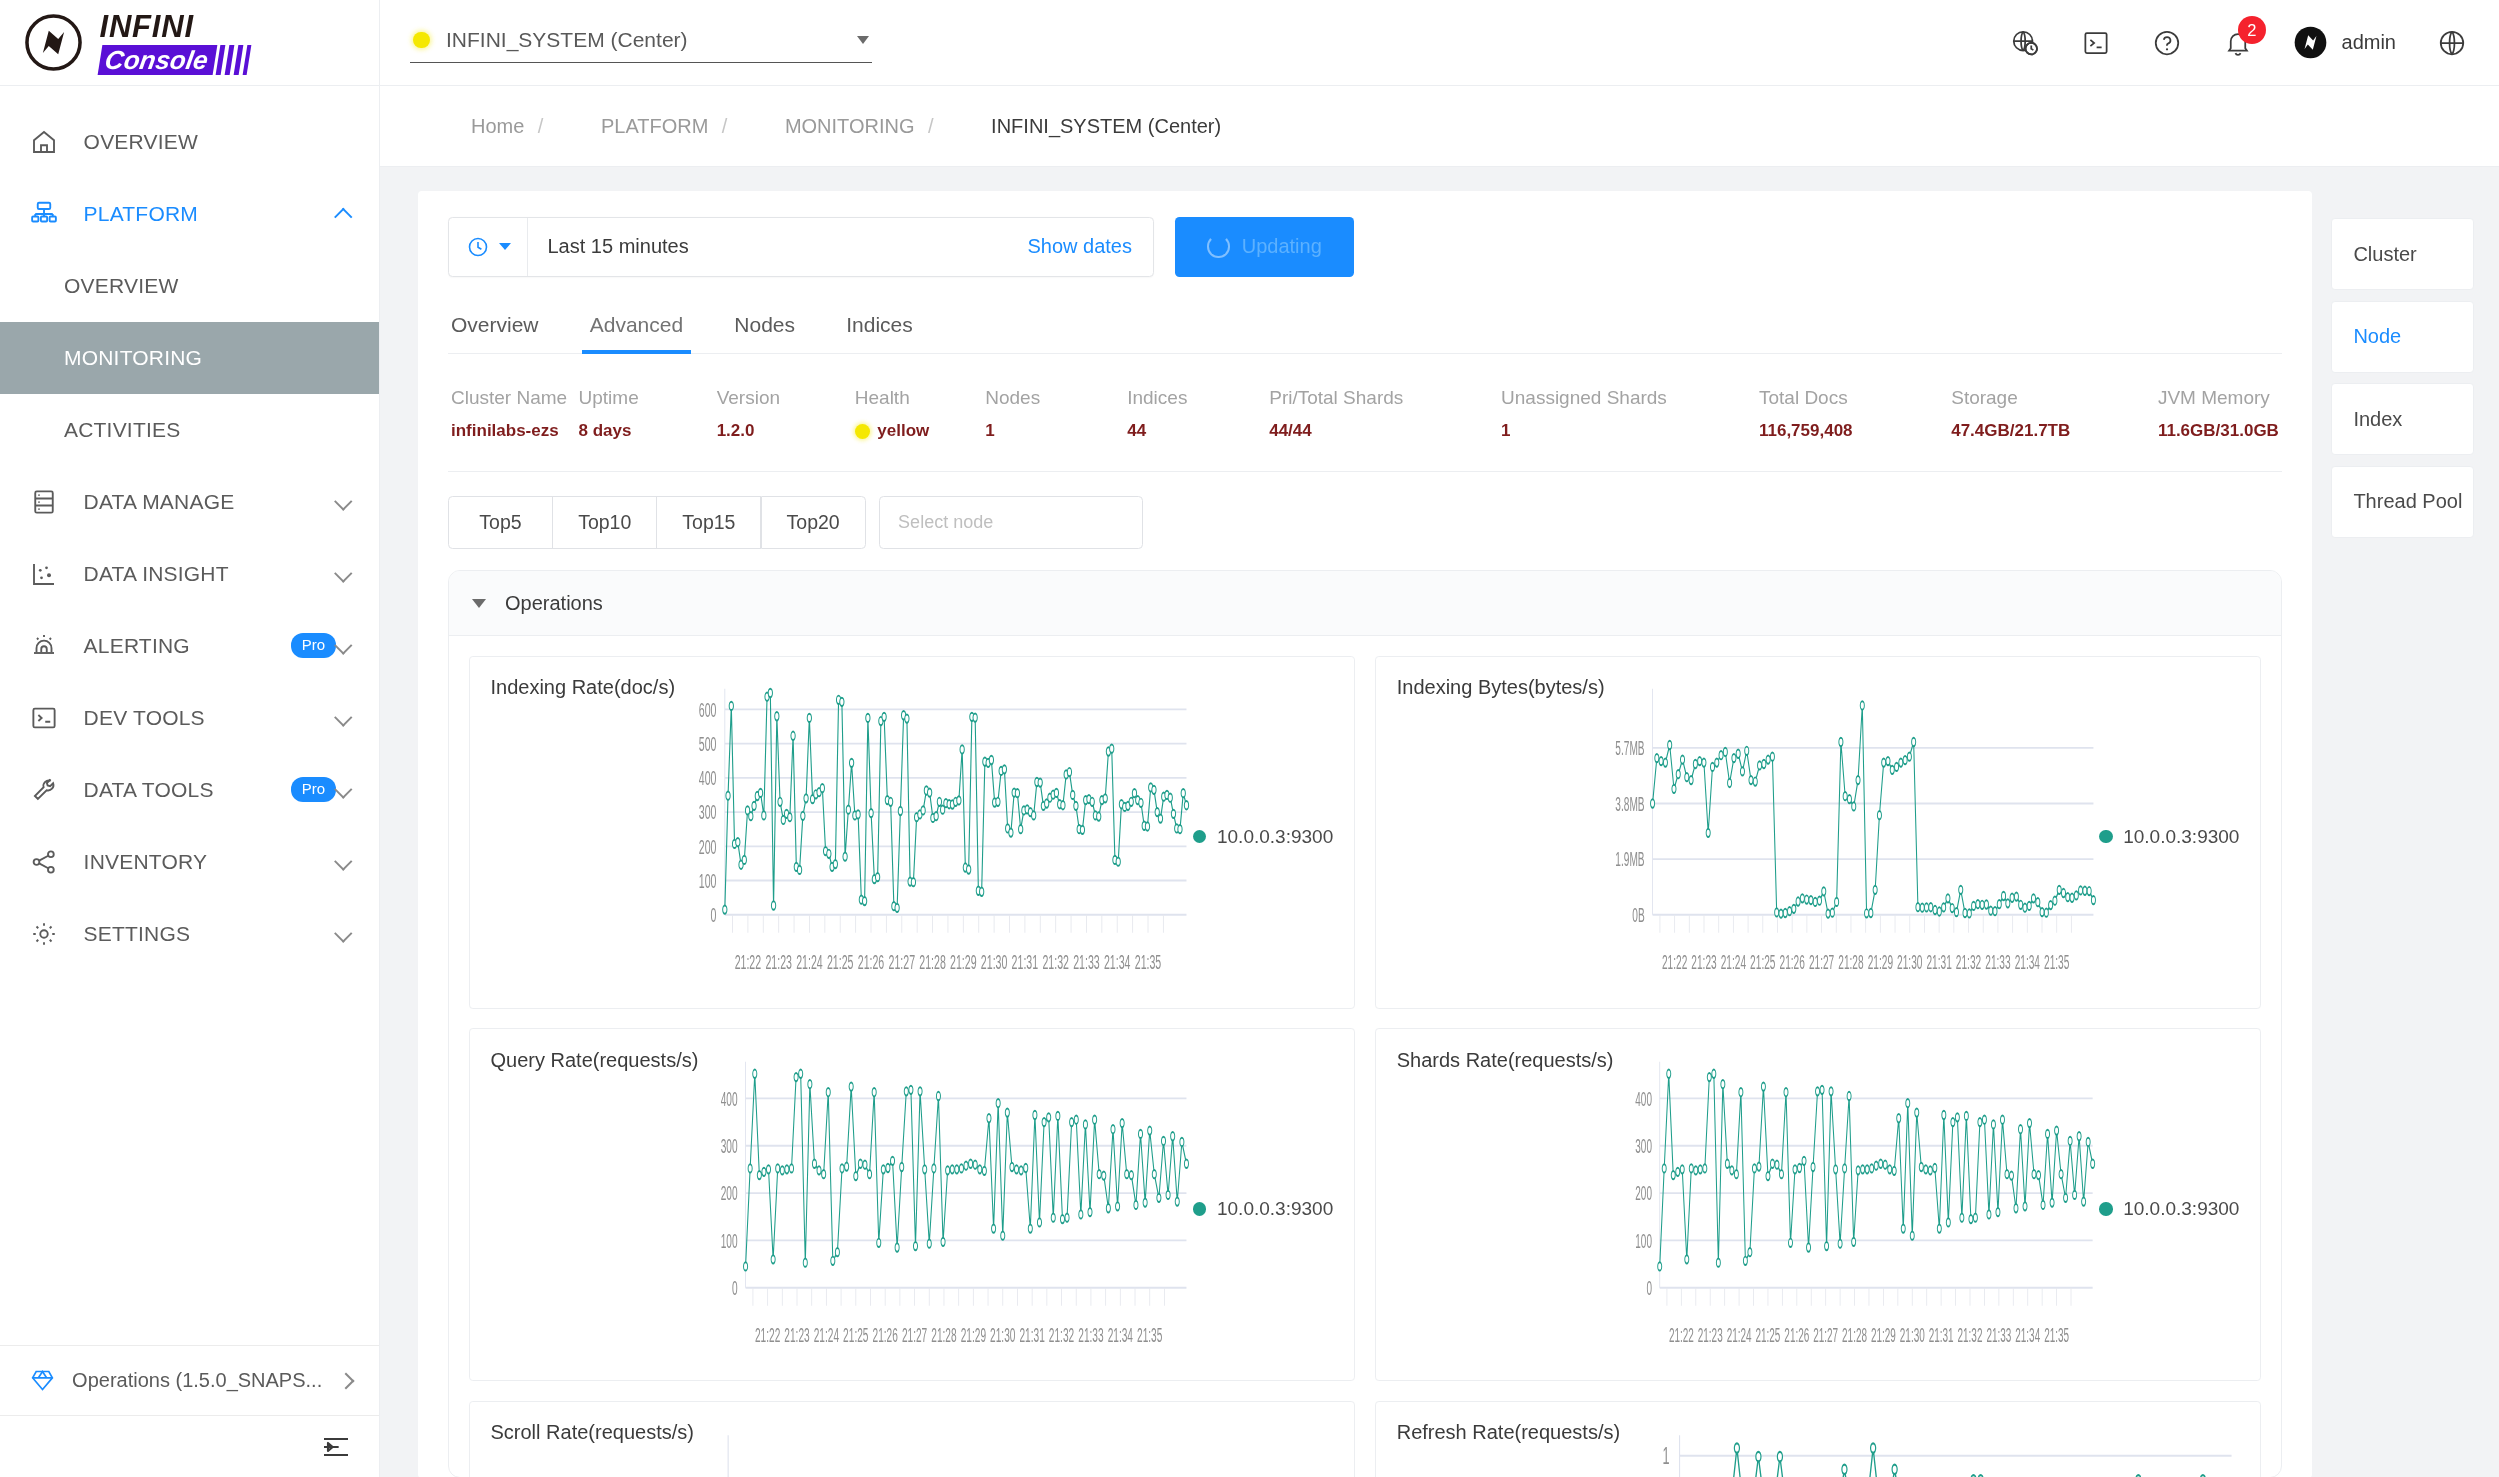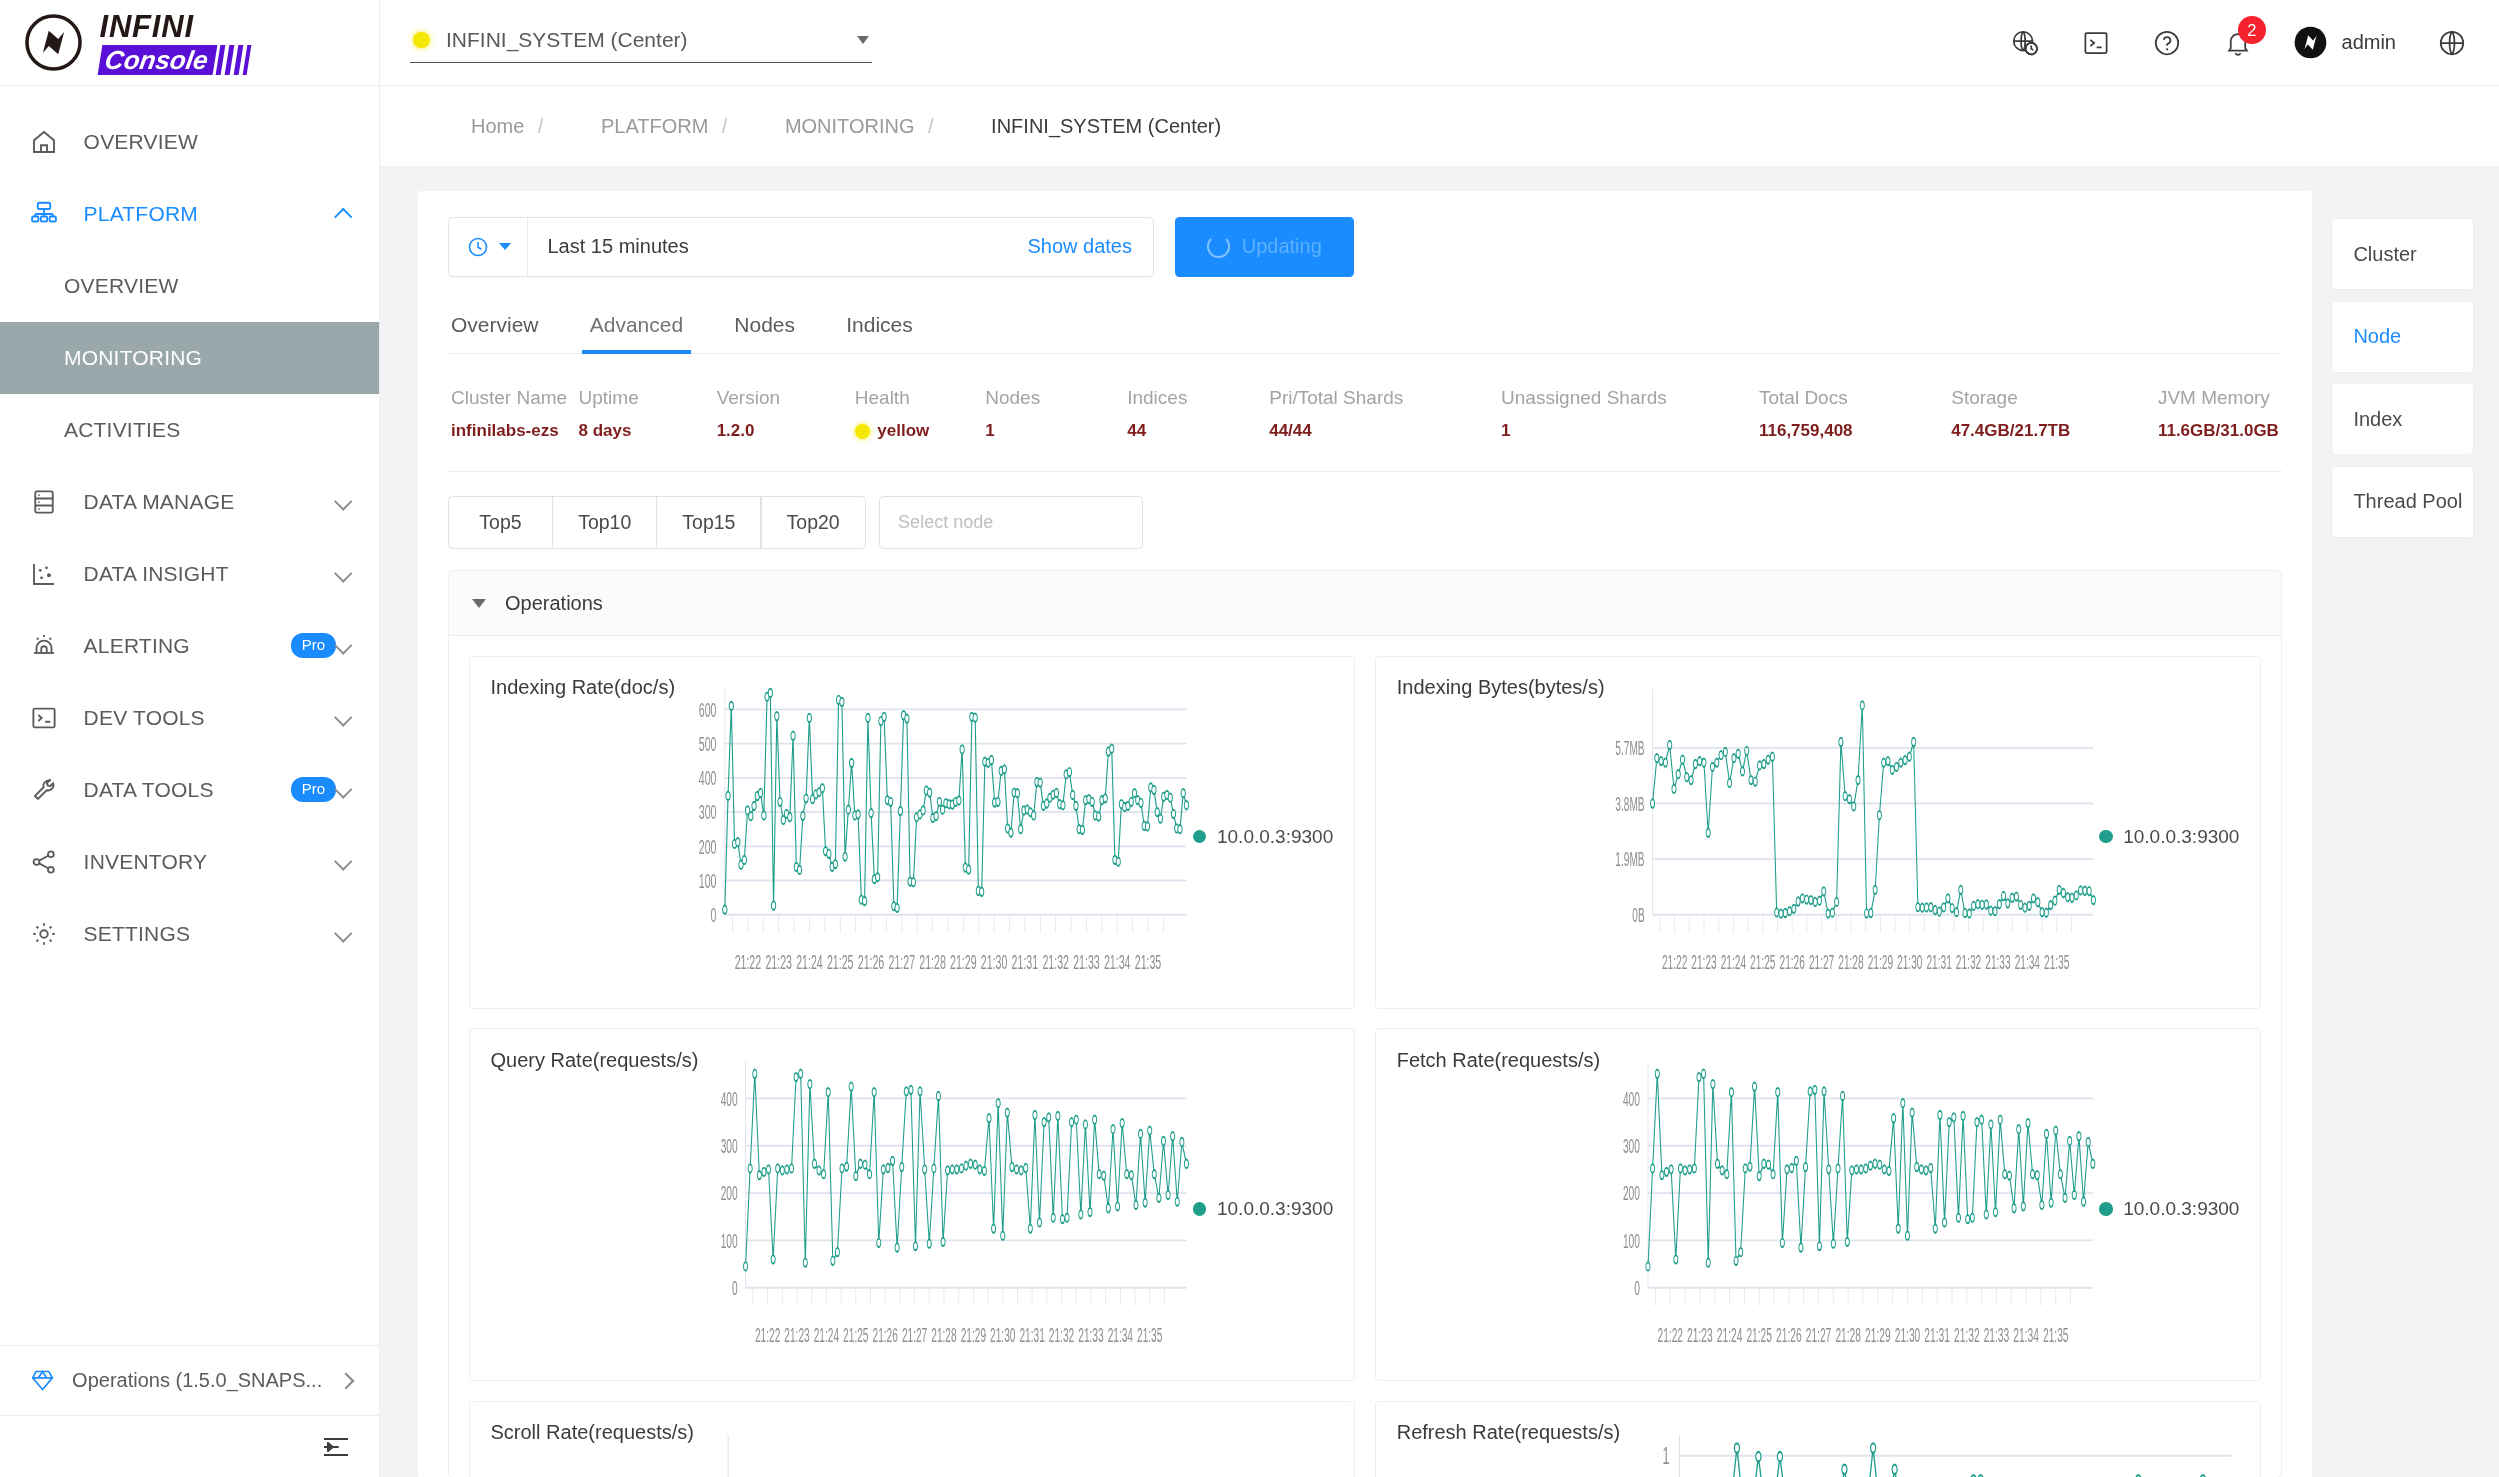--- a/index.html
+++ b/index.html
@@ -248,21 +248,21 @@
   .topn:last-child { border-radius: 0 4.5px 4.5px 0; }
   .node-select {
     margin-left: 13.5px; width: 264px; height: 53px;
     border: 0.8px solid #e0e2e6; border-radius: 4.5px; background: #fff;
     display: flex; align-items: center; padding: 8px 18px;
     font-size: 18px; color: #bfbfbf; cursor: text;
   }
 
   
   .panel {
-    border: 0.8px solid #eceef1; border-radius: 5px;
+    border: 0.8px solid #eceef1; border-radius: 12px;
     flex: 1; min-height: 0; display: flex; flex-direction: column; overflow: hidden;
   }
   .panel-head {
     height: 65px; min-height: 65px; background: #fafbfc;
     display: flex; align-items: center; gap: 19.5px;
     padding-left: 22.5px; border-bottom: 0.8px solid #eceef1;
     font-size: 20px; color: #3b3b3b; cursor: pointer;
   }
   .panel-caret {
     width: 0; height: 0; border-left: 7.5px solid transparent;
@@ -1179,21 +1179,21 @@
                     <circle cx="1098.6" cy="102.8" r="4.6" fill="#fff" stroke="#1f9e8b" stroke-width="2.2"></circle>
                     <circle cx="1109.0" cy="126.9" r="4.6" fill="#fff" stroke="#1f9e8b" stroke-width="2.2"></circle>
                   </svg>
                 </div>
                 <div class="chart-legend">
                   <span class="legend-dot"></span>
                   <span>10.0.0.3:9300</span>
                 </div>
               </div>
               <div class="chart-card">
-                <div class="chart-title">Fetch Rate(requests/s)</div>
+                <div class="chart-title">Shards Rate(requests/s)</div>
                 <div class="chart-plot">
                   <svg viewBox="0 0 1123 350" preserveAspectRatio="none">
                     <line x1="108" x2="1109" y1="264" y2="264" stroke="#dfe3ee" stroke-width="2"></line>
                     <text x="90" y="272" text-anchor="end" font-size="23" fill="#8f8f8f" font-family="&quot;Liberation Sans&quot;, sans-serif">0</text>
                     <line x1="108" x2="1109" y1="211.6595744680851" y2="211.6595744680851" stroke="#dfe3ee" stroke-width="2"></line>
                     <text x="90" y="219.6595744680851" text-anchor="end" font-size="23" fill="#8f8f8f" font-family="&quot;Liberation Sans&quot;, sans-serif">100</text>
                     <line x1="108" x2="1109" y1="159.31914893617022" y2="159.31914893617022" stroke="#dfe3ee" stroke-width="2"></line>
                     <text x="90" y="167.31914893617022" text-anchor="end" font-size="23" fill="#8f8f8f" font-family="&quot;Liberation Sans&quot;, sans-serif">200</text>
                     <line x1="108" x2="1109" y1="106.9787234042553" y2="106.9787234042553" stroke="#dfe3ee" stroke-width="2"></line>
                     <text x="90" y="114.9787234042553" text-anchor="end" font-size="23" fill="#8f8f8f" font-family="&quot;Liberation Sans&quot;, sans-serif">300</text>

